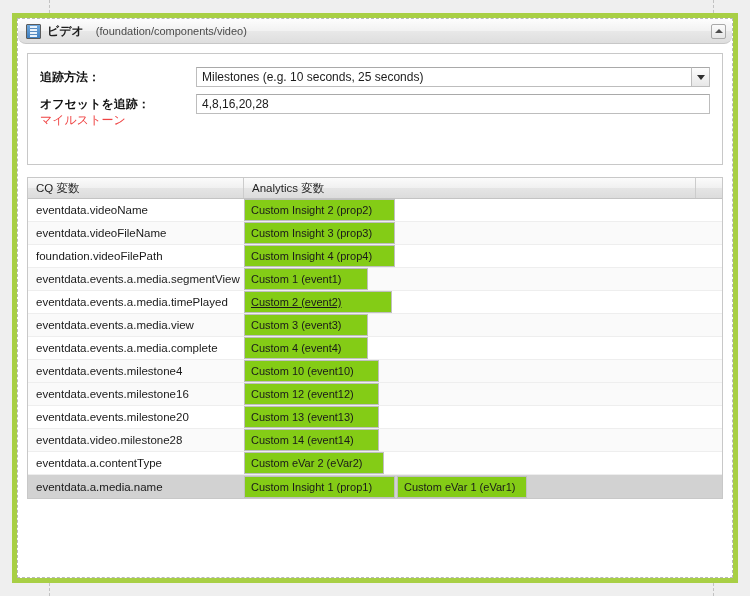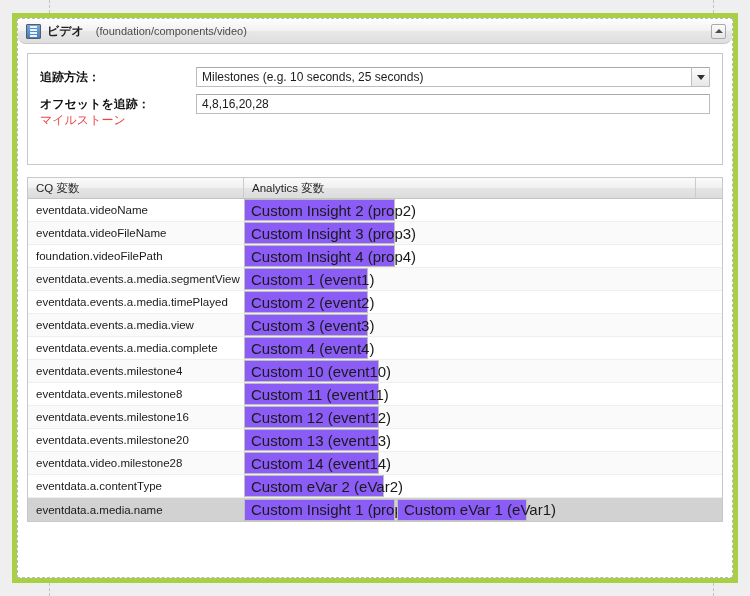--- a/index.html
+++ b/index.html
@@ -221,23 +221,23 @@
   }
   .an {
     flex: 1 1 auto;
     display: flex;
     align-items: center;
     gap: 0;
     overflow: hidden;
   }
   .chip {
     height: 22px;
-    background: #8b5cf6;
+    background: #84cc16;
     border: 1px solid #bfbfbf;
-    font-size: 15px;
+    font-size: 11px;
     color: #1a1a1a;
     display: flex;
     align-items: center;
     padding-left: 6px;
     box-sizing: border-box;
     white-space: nowrap;
     margin-right: 2px;
   }
 </style>
 </head>
@@ -311,45 +311,39 @@
           </div>
           <div class="trow alt">
             <div class="cq">eventdata.events.a.media.segmentView</div>
             <div class="an">
               <div class="chip" style="width: 124px;">Custom 1 (event1)</div>
             </div>
           </div>
           <div class="trow">
             <div class="cq">eventdata.events.a.media.timePlayed</div>
             <div class="an">
-              <div class="chip" style="width: 124px;">Custom 2 (event2)</div>
+              <div class="chip" style="width: 148px; text-decoration: underline;">Custom 2 (event2)</div>
             </div>
           </div>
           <div class="trow alt">
             <div class="cq">eventdata.events.a.media.view</div>
             <div class="an">
               <div class="chip" style="width: 124px;">Custom 3 (event3)</div>
             </div>
           </div>
           <div class="trow">
             <div class="cq">eventdata.events.a.media.complete</div>
             <div class="an">
               <div class="chip" style="width: 124px;">Custom 4 (event4)</div>
             </div>
           </div>
           <div class="trow alt">
             <div class="cq">eventdata.events.milestone4</div>
             <div class="an">
               <div class="chip" style="width: 135px;">Custom 10 (event10)</div>
-            </div>
-          </div>
-          <div class="trow">
-            <div class="cq">eventdata.events.milestone8</div>
-            <div class="an">
-              <div class="chip" style="width: 135px;">Custom 11 (event11)</div>
             </div>
           </div>
           <div class="trow alt">
             <div class="cq">eventdata.events.milestone16</div>
             <div class="an">
               <div class="chip" style="width: 135px;">Custom 12 (event12)</div>
             </div>
           </div>
           <div class="trow">
             <div class="cq">eventdata.events.milestone20</div>

